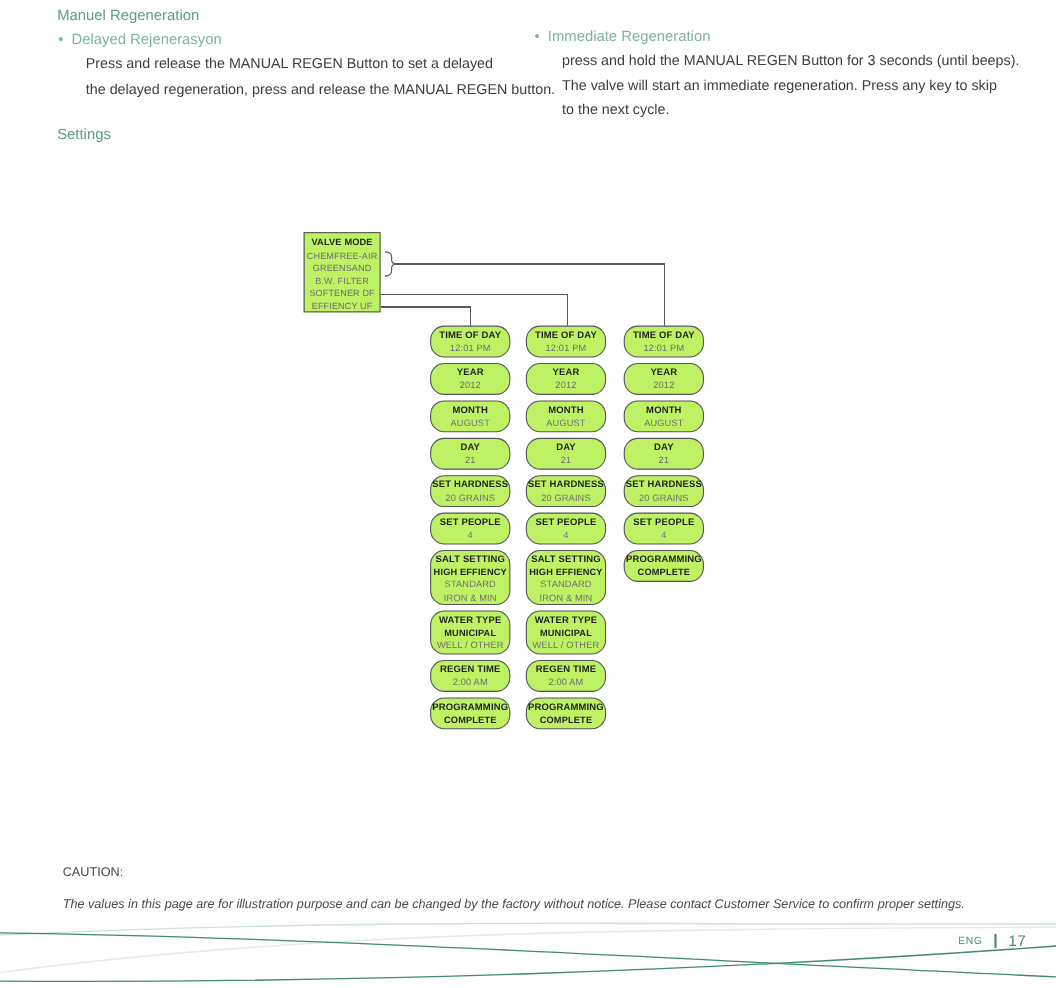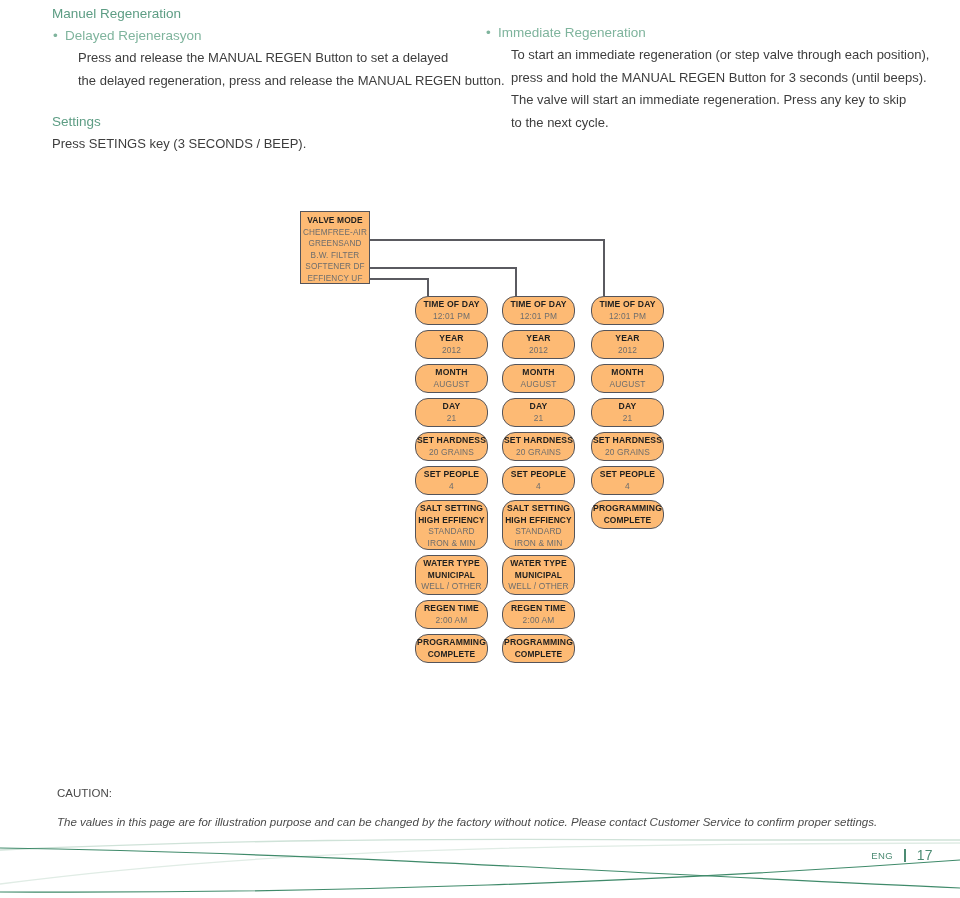--- a/index.html
+++ b/index.html
@@ -63,24 +63,23 @@
     top: 0;
     width: 960px;
     height: 898px;
     pointer-events: none;
   }
 
   .vbox {
     position: absolute;
     box-sizing: border-box;
     border: 1px solid #54545a;
-    background: #fdba74;
+    background: #bef264;
     text-align: center;
     padding-top: 2px;
-    margin-left: 24px;
   }
   .vbox .t1 {
     display: block;
     font-size: 8.6px;
     font-weight: bold;
     color: #1f1f1f;
     line-height: 11.5px;
     letter-spacing: 0.15px;
   }
   .vbox .t2 {
@@ -166,30 +165,28 @@
 <div class="text-col" id="col-left">
   <p class="head-green">Manuel Regeneration</p>
   <p class="bullet-head">
     <span class="dot">•</span>
     <span>Delayed Rejenerasyon</span>
   </p>
   <p class="body-line">Press and release the MANUAL REGEN Button to set a delayed</p>
   <p class="body-line">the delayed regeneration, press and release the MANUAL REGEN button.</p>
   <div class="gap-sm"></div>
   <p class="head-green">Settings</p>
-  <p class="body-line noindent">Press SETINGS key (3 SECONDS / BEEP).</p>
 </div>
 
 <div class="text-col" id="col-right">
   <div style="height:22px"></div>
   <p class="bullet-head">
     <span class="dot">•</span>
     <span>Immediate Regeneration</span>
   </p>
-  <p class="body-line">To start an immediate regeneration (or step valve through each position),</p>
   <p class="body-line">press and hold the MANUAL REGEN Button for 3 seconds (until beeps).</p>
   <p class="body-line">The valve will start an immediate regeneration. Press any key to skip</p>
   <p class="body-line">to the next cycle.</p>
 </div>
 
 <svg id="diagram" viewBox="0 0 960 898">
   <g stroke="#5a5a60" stroke-width="1.1" fill="none" shape-rendering="crispEdges">
 
     <path d="M358 240 H604 V296"></path>
 

